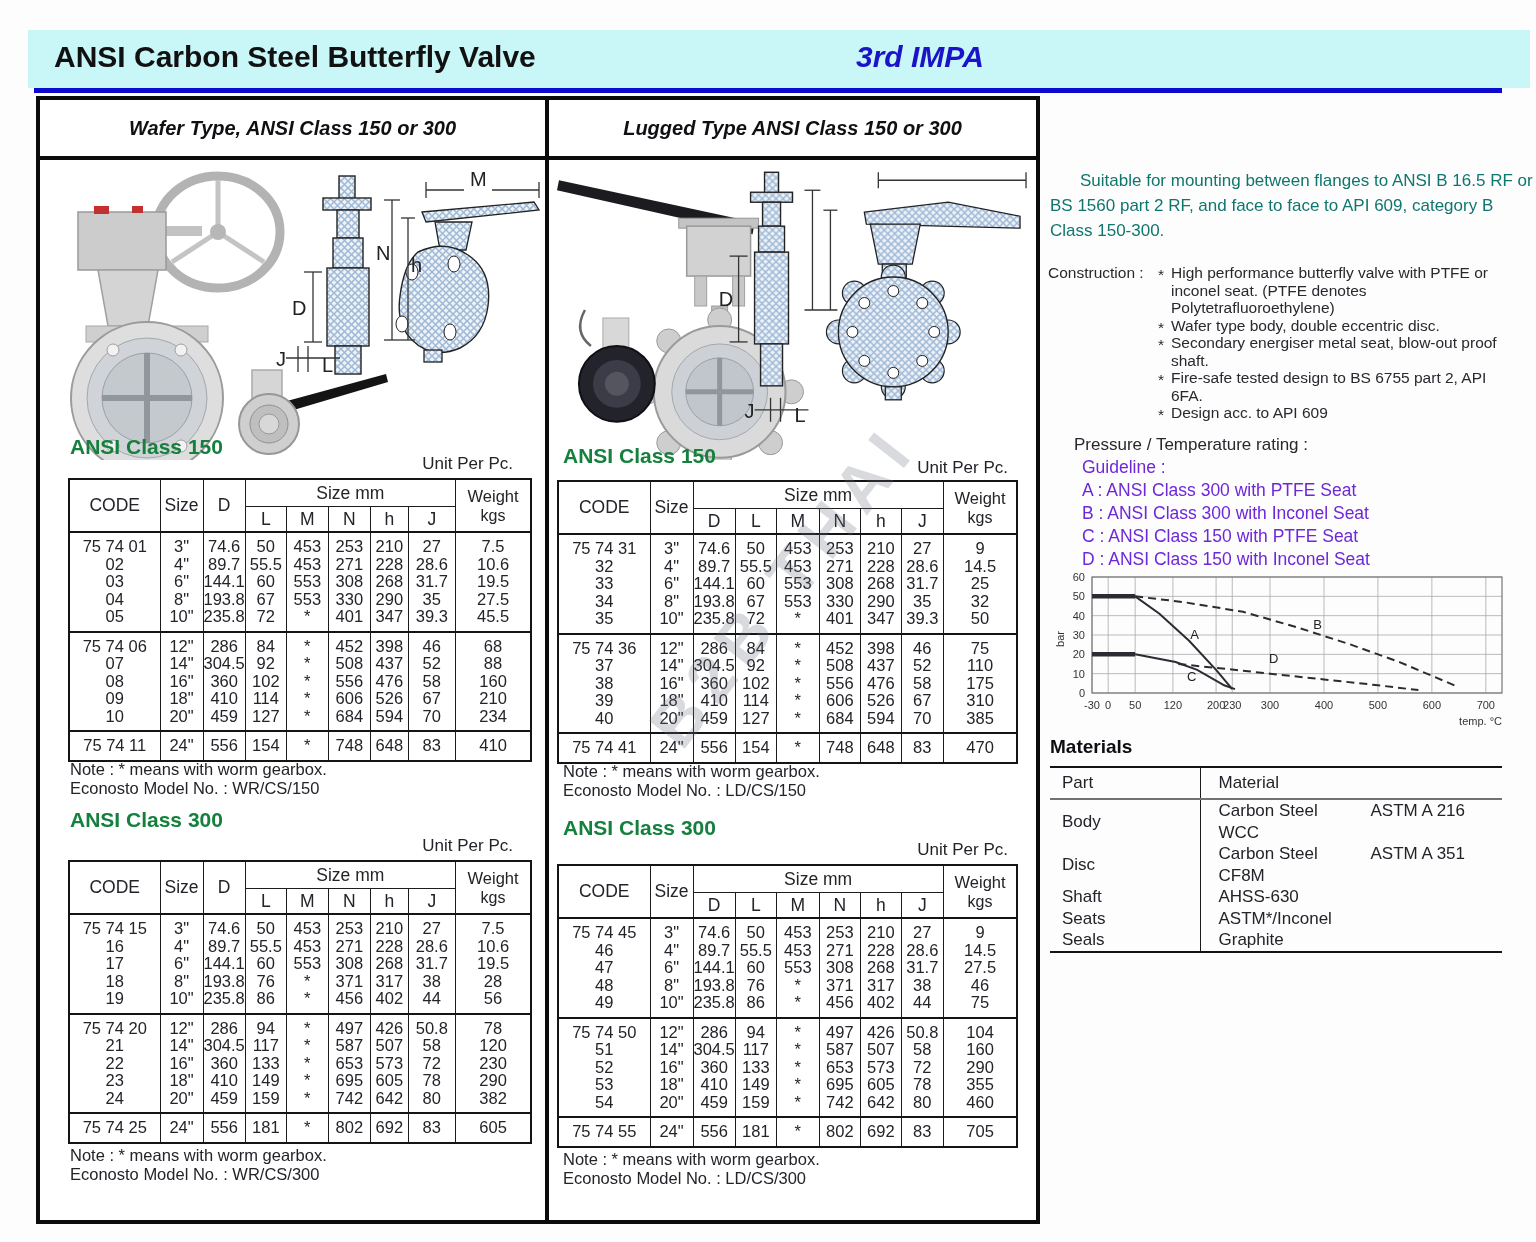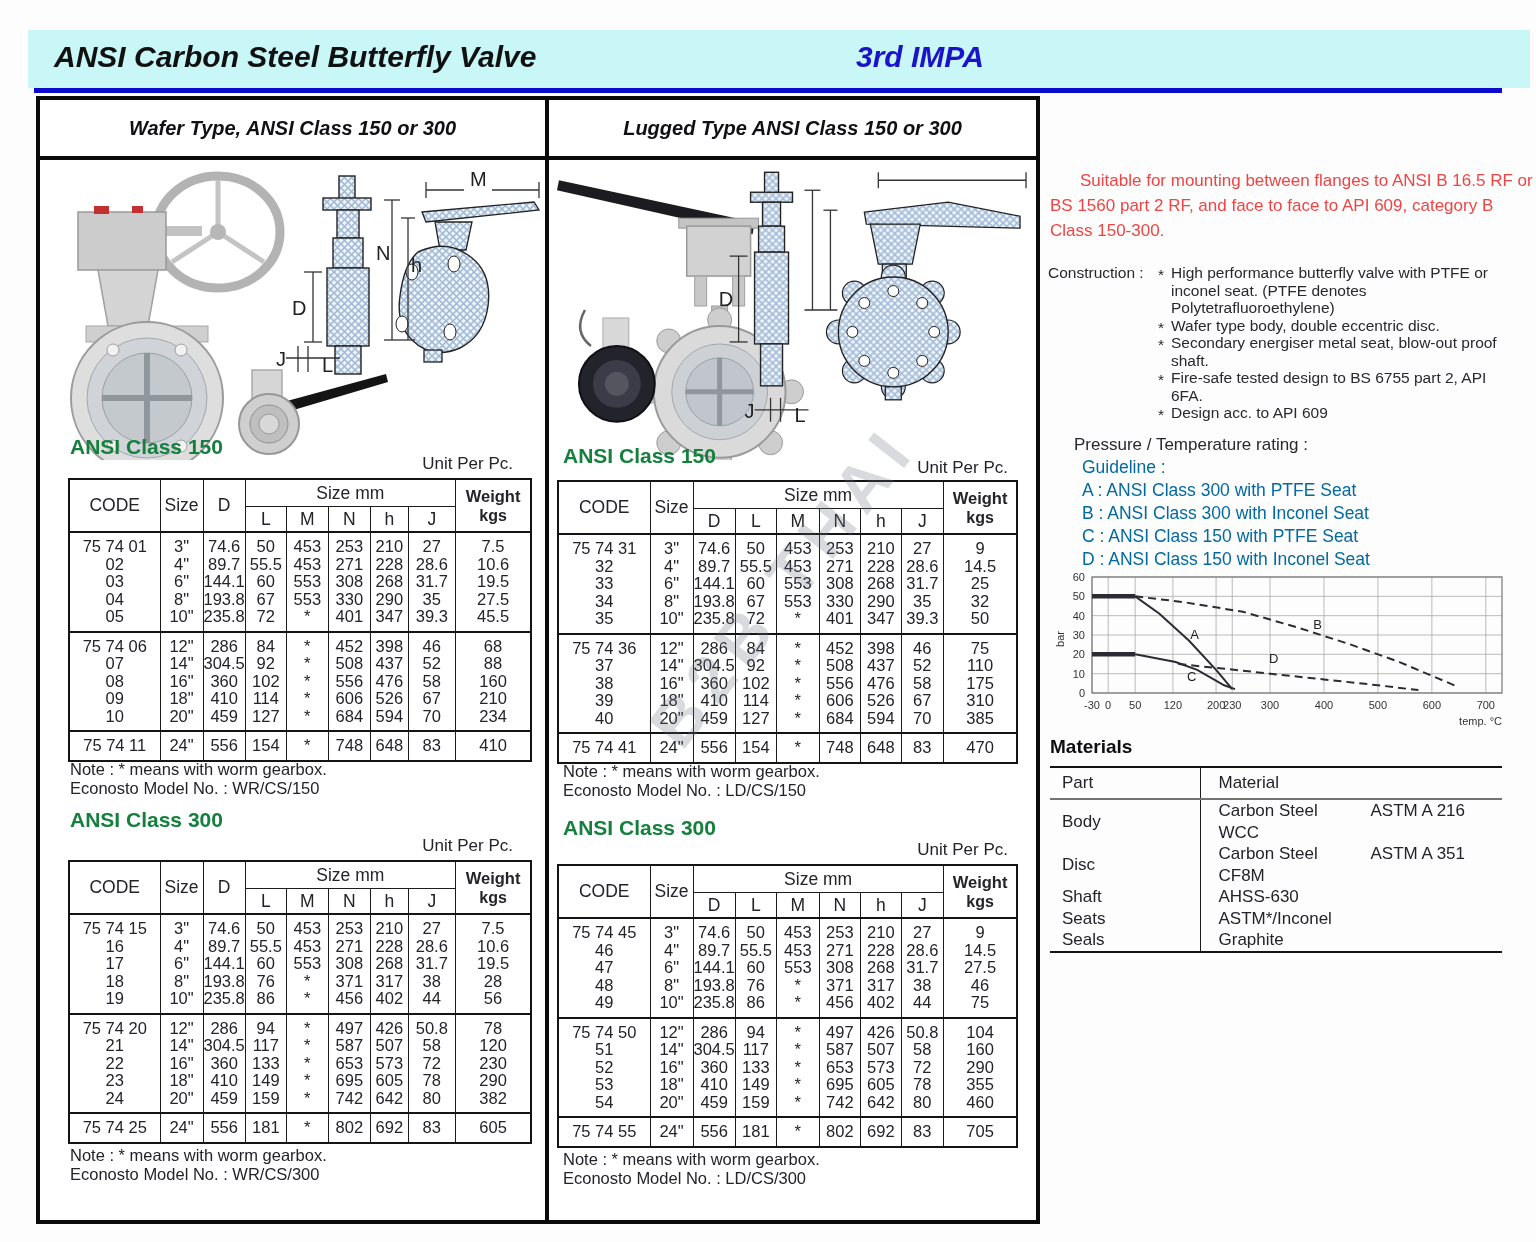--- a/index.html
+++ b/index.html
@@ -1,19 +1,19 @@
 <!DOCTYPE html>
 <html><head>
 <meta charset="utf-8">
 <style>
   html,body{margin:0;padding:0;}
   body{width:1536px;height:1242px;position:relative;background:#fdfdfd;overflow:hidden;
        font-family:"Liberation Sans",sans-serif;color:#232329;}
   .header-band{position:absolute;left:28px;top:30px;width:1502px;height:58px;background:#c9f6f7;}
-  .page-title{position:absolute;left:26px;top:10px;font-size:30px;font-weight:bold;font-style:italic;color:#111;white-space:nowrap;text-align:right;}
+  .page-title{position:absolute;left:26px;top:10px;font-size:30px;font-weight:bold;color:#111;white-space:nowrap;text-align:right;}
   .impa{position:absolute;left:828px;top:10px;font-size:30px;font-weight:bold;font-style:italic;color:#1b13c9;white-space:nowrap;}
   .blue-rule{position:absolute;left:34px;top:88px;width:1468px;height:5px;background:#0b0bd0;}
   .main-box{position:absolute;left:36px;top:96px;width:996px;height:1120px;border:4px solid #0b0b0b;background:#fff;}
   .panel{position:absolute;top:0;height:100%;}
   .panel-left{left:0;width:505px;}
   .panel-right{left:505px;right:0;border-left:4px solid #0b0b0b;}
   .panel-heading{height:56px;border-bottom:4px solid #0b0b0b;display:flex;align-items:center;justify-content:center;
        font-size:20px;font-weight:bold;font-style:italic;color:#101014;}
   .drawing{position:absolute;left:0;top:60px;width:100%;height:300px;}
   .class-heading{position:absolute;font-size:21px;font-weight:bold;color:#15803d;white-space:nowrap;}
@@ -29,38 +29,38 @@
   .notes{position:absolute;font-size:16.5px;line-height:19px;color:#232329;white-space:nowrap;}
   .n1{left:30px;top:660px;} .n2{left:30px;top:1046px;}
   .panel-right .n1{left:14px;top:662px;} .panel-right .n2{left:14px;top:1050px;}
   table.spec{border-collapse:collapse;table-layout:fixed;border:2.6px solid #141414;}
   table.spec th,table.spec td{padding:0;text-align:center;border-left:1.5px solid #1c1c1c;font-weight:normal;}
   table.spec tr:first-child th:first-child{border-left:none;}
   table.spec thead{border-bottom:2.6px solid #141414;}
   table.spec th{font-size:17.5px;color:#232329;}
   .hrow1 th{height:26px;} .hrow2 th{height:24px;font-size:17px;}
   th.gth{border-bottom:1.5px solid #1c1c1c;}
-  th.wth div{line-height:19px;font-size:16.5px;font-weight:bold;} th.wth .kgs{font-size:16px;}
+  th.wth div{line-height:19px;font-size:16.5px;} th.wth .kgs{font-size:16px;}
   table.spec td{font-size:16.5px;height:17.5px;line-height:17.5px;}
   tr.gfirst td{padding-top:5px;}
   tr.gstart td{border-top:2px solid #141414;padding-top:5px;}
   tr.gend td{padding-bottom:5px;}
   td.cell-code{text-align:right;padding-right:14px;font-weight:bold;font-size:17px;margin-left:48px;}
   td.cell-d{font-size:13.5px;}
   .watermark{position:absolute;left:664px;top:700px;font-size:66px;font-weight:bold;letter-spacing:10px;
        color:rgba(108,112,128,0.26);transform:rotate(-52deg);transform-origin:0 50%;white-space:nowrap;pointer-events:none;z-index:5;}
   .sidebar{position:absolute;left:1046px;top:168px;width:488px;height:1040px;}
-  .intro{position:absolute;left:4px;top:0;width:486px;margin:0;font-size:17px;line-height:25px;text-indent:30px;color:#ef4444;}
+  .intro{position:absolute;left:4px;top:0;width:486px;margin:0;font-size:17px;line-height:25px;text-indent:30px;color:#0f766e;}
   .construction{position:absolute;left:2px;top:96px;width:486px;font-size:15.5px;line-height:17.5px;color:#28282e;}
   .c-label{position:absolute;left:0;top:0;}
   .c-items{margin-left:110px;width:340px;}
   .c-item{position:relative;padding-left:13px;}
   .c-item .star{position:absolute;left:0;top:2px;}
   .pt{position:absolute;left:28px;top:267px;font-size:17px;color:#28282e;}
-  .guide{position:absolute;left:36px;top:288px;font-size:17.5px;line-height:23px;color:#0369a1;}
+  .guide{position:absolute;left:36px;top:288px;font-size:17.5px;line-height:23px;color:#6d28d9;}
   .chart{position:absolute;left:4px;top:395px;width:478px;height:170px;}
   .chart .tick{font-size:11px;fill:#333;font-family:"Liberation Sans",sans-serif;}
   .chart .slabel{font-size:13px;fill:#222;font-family:"Liberation Sans",sans-serif;}
   .materials{position:absolute;left:4px;top:568px;width:458px;}
   .m-head{font-size:19px;font-weight:bold;color:#0e0e12;margin-bottom:8px;}
   table.m-table{border-collapse:collapse;table-layout:fixed;width:452px;border-top:2.6px solid #141414;border-bottom:2.6px solid #141414;}
   table.m-table th,table.m-table td{padding:0;text-align:left;font-weight:normal;font-size:17px;color:#232329;}
   table.m-table thead th{height:30px;border-bottom:2px solid #737373;}
   table.m-table td{height:21.5px;line-height:21.5px;}
   .m-col2{border-left:1.5px solid #1c1c1c;padding-left:18px !important;}

